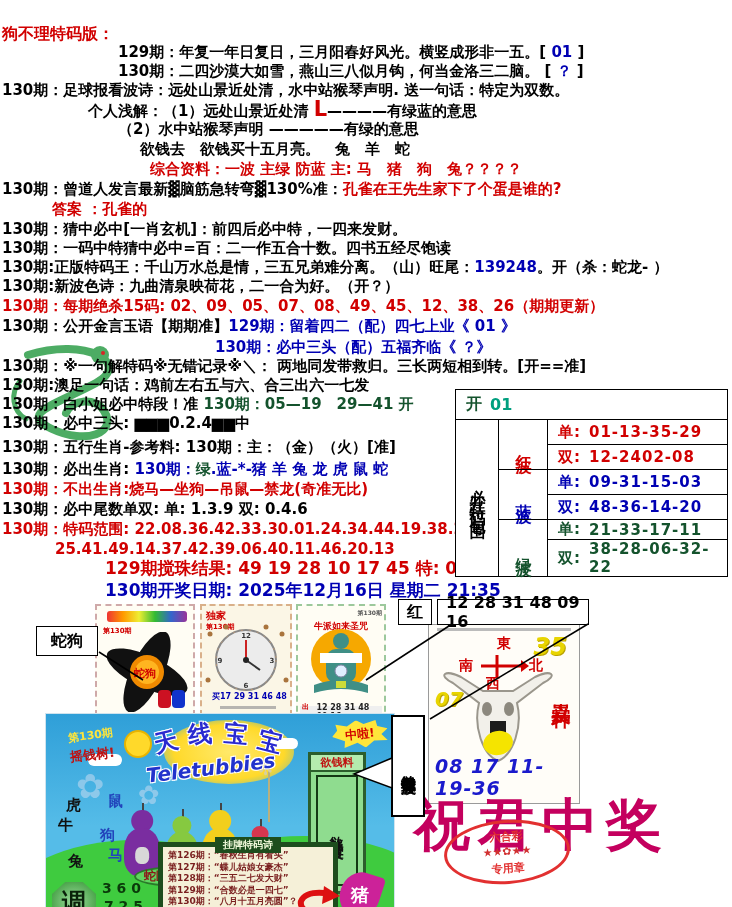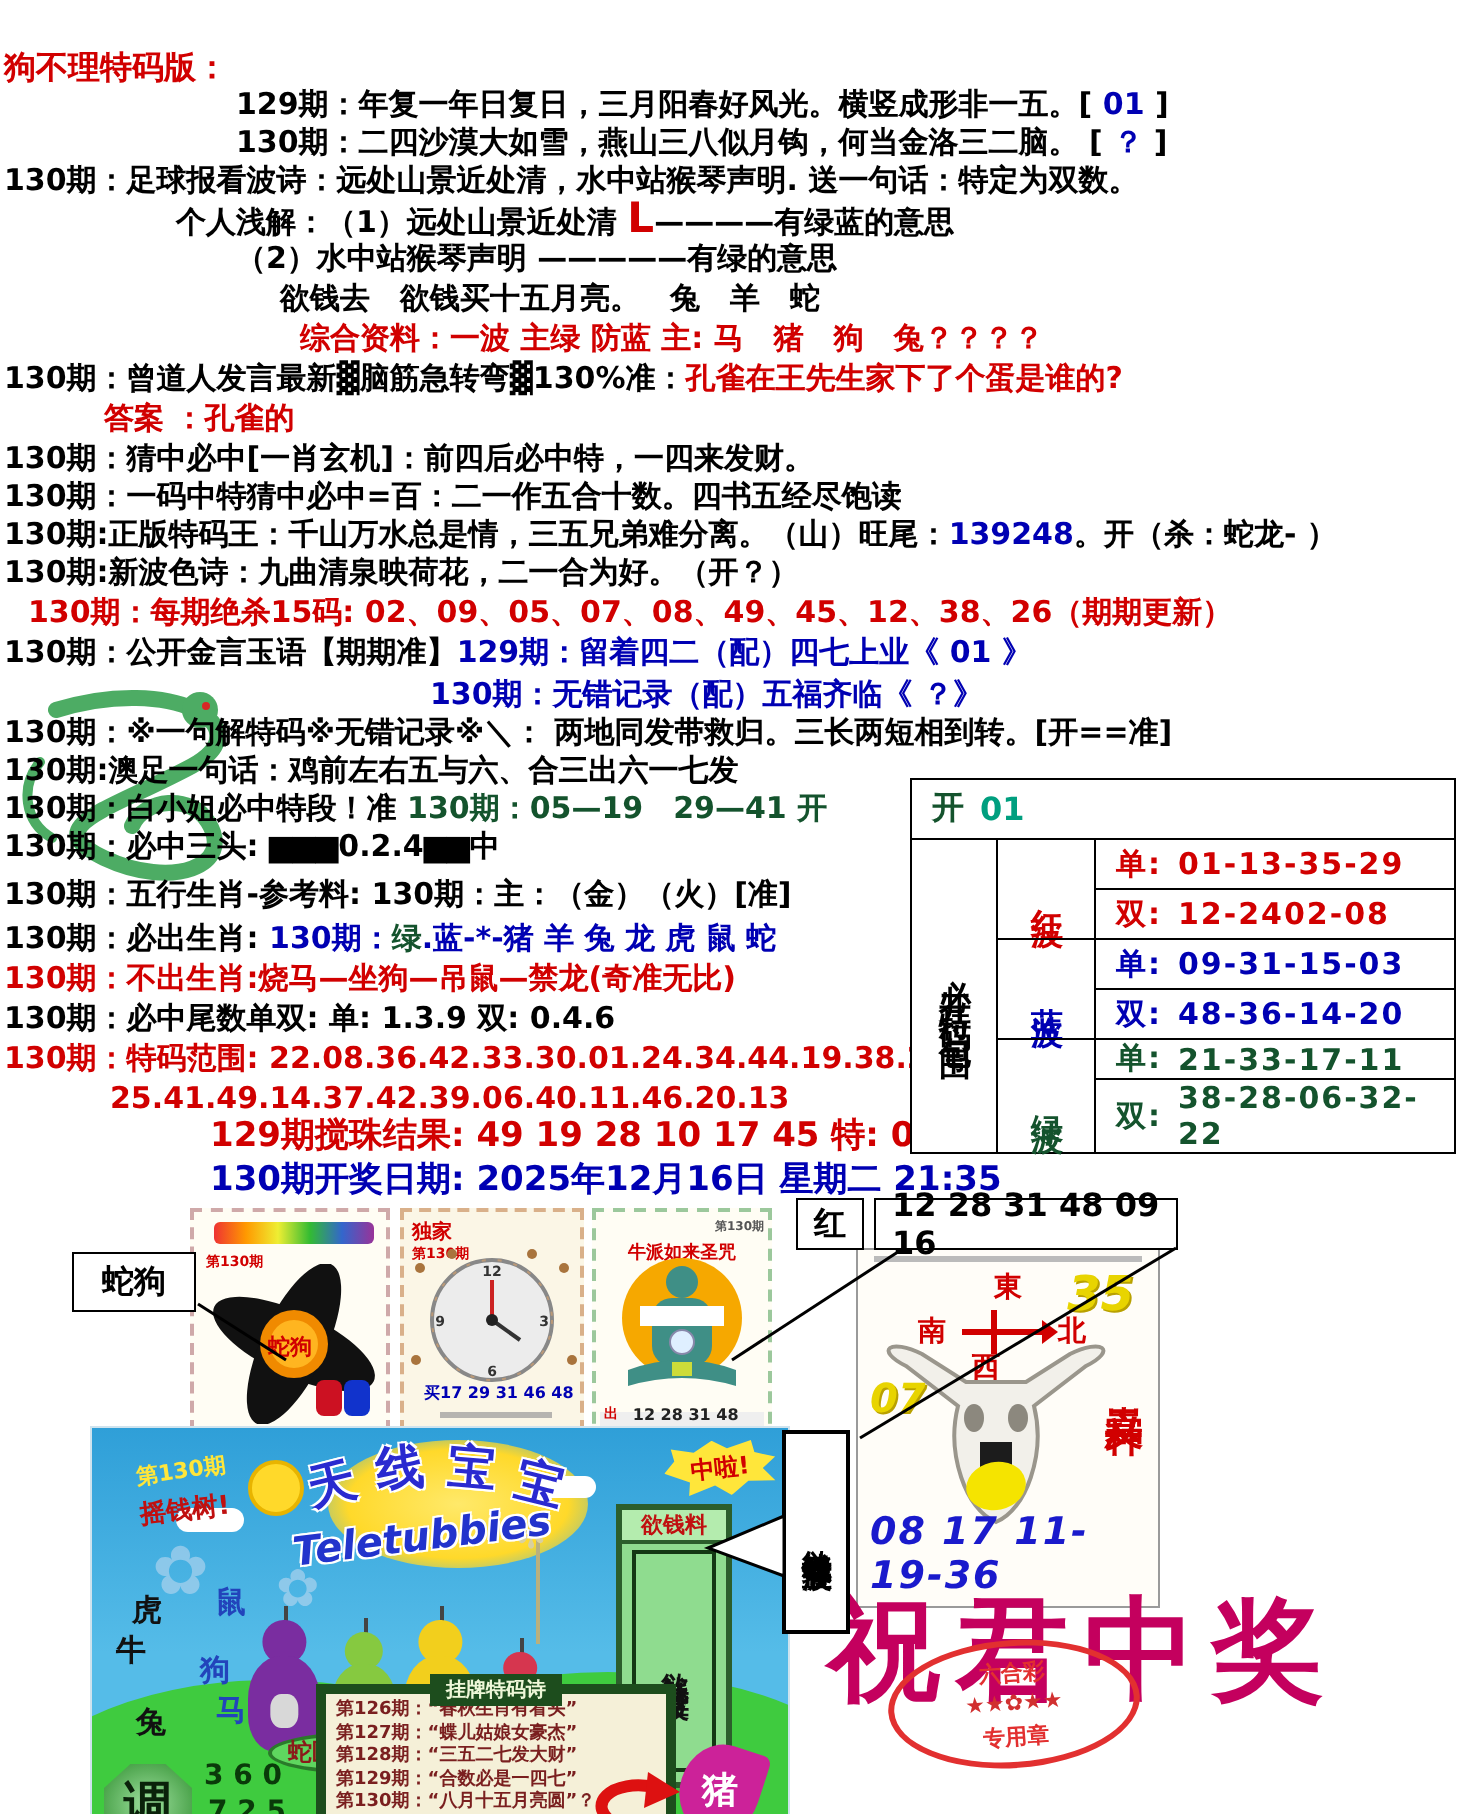--- a/index.html
+++ b/index.html
@@ -80,23 +80,23 @@
   <div class="ln" style="top:84px;left:88px"><span class="k">个人浅解：（1）远处山景近处清 </span><span class="bigL">L</span><span class="k">————有绿蓝的意思</span></div>
   <div class="ln" style="top:104px;left:118px"><span class="k">（2）水中站猴琴声明 —————有绿的意思</span></div>
   <div class="ln" style="top:124px;left:140px"><span class="k">欲钱去　欲钱买十五月亮。　兔　羊　蛇</span></div>
   <div class="ln red" style="top:144px;left:150px"><span>综合资料：一波 主绿 防蓝 主: 马　猪　狗　兔？？？？</span></div>
   <div class="ln" style="top:164px;left:2px"><span class="k">130期：曾道人发言最新▓脑筋急转弯▓130%准：</span><span class="red">孔雀在王先生家下了个蛋是谁的?</span></div>
   <div class="ln red" style="top:184px;left:52px"><span>答案 ：孔雀的</span></div>
   <div class="ln" style="top:204px;left:2px"><span class="k">130期：猜中必中[一肖玄机]：前四后必中特，一四来发财。</span></div>
   <div class="ln" style="top:223px;left:2px"><span class="k">130期：一码中特猜中必中=百：二一作五合十数。四书五经尽饱读</span></div>
   <div class="ln" style="top:242px;left:2px"><span class="k">130期:正版特码王：千山万水总是情，三五兄弟难分离。（山）旺尾：</span><span class="blue">139248</span><span class="k">。开（杀：蛇龙- ）</span></div>
   <div class="ln" style="top:261px;left:2px"><span class="k">130期:新波色诗：九曲清泉映荷花，二一合为好。（开？）</span></div>
-  <div class="ln red" style="top:281px;left:14px"><span>130期：每期绝杀15码: 02、09、05、07、08、49、45、12、38、26（期期更新）</span></div>
+  <div class="ln red" style="top:281px;left:2px"><span>130期：每期绝杀15码: 02、09、05、07、08、49、45、12、38、26（期期更新）</span></div>
   <div class="ln" style="top:301px;left:2px"><span class="k">130期：公开金言玉语【期期准】</span><span class="blue">129期：留着四二（配）四七上业《 01 》</span></div>
-  <div class="ln blue" style="top:322px;left:215px"><span>130期：无错记录（配）五福齐临《 ？》</span></div>
+  <div class="ln blue" style="top:322px;left:215px"><span>130期：必中三头（配）五福齐临《 ？》</span></div>
   <div class="ln" style="top:341px;left:2px"><span class="k">130期：※一句解特码※无错记录※＼： 两地同发带救归。三长两短相到转。[开==准]</span></div>
   <div class="ln" style="top:360px;left:2px"><span class="k">130期:澳足一句话：鸡前左右五与六、合三出六一七发</span></div>
   <div class="ln" style="top:379px;left:2px"><span class="k">130期：白小姐必中特段！准 </span><span class="green">130期：05—19　29—41 开</span></div>
   <div class="ln" style="top:398px;left:2px"><span class="k">130期：必中三头: ▆▆▆0.2.4▆▆中</span></div>
   <div class="ln" style="top:422px;left:2px"><span class="k">130期：五行生肖-参考料: 130期：主：（金）（火）[准]</span></div>
   <div class="ln" style="top:444px;left:2px"><span class="k">130期：必出生肖: </span><span class="blue">130期：</span><span class="green">绿</span><span class="blue">.蓝-*-猪 羊 兔 龙 虎 鼠 蛇</span></div>
   <div class="ln red" style="top:464px;left:2px"><span>130期：不出生肖:烧马—坐狗—吊鼠—禁龙(奇准无比)</span></div>
   <div class="ln" style="top:484px;left:2px"><span class="k">130期：必中尾数单双: 单: 1.3.9 双: 0.4.6</span></div>
   <div class="ln red" style="top:504px;left:2px"><span>130期：特码范围: 22.08.36.42.33.30.01.24.34.44.19.38.29.</span></div>
   <div class="ln red" style="top:524px;left:55px"><span>25.41.49.14.37.42.39.06.40.11.46.20.13</span></div>

